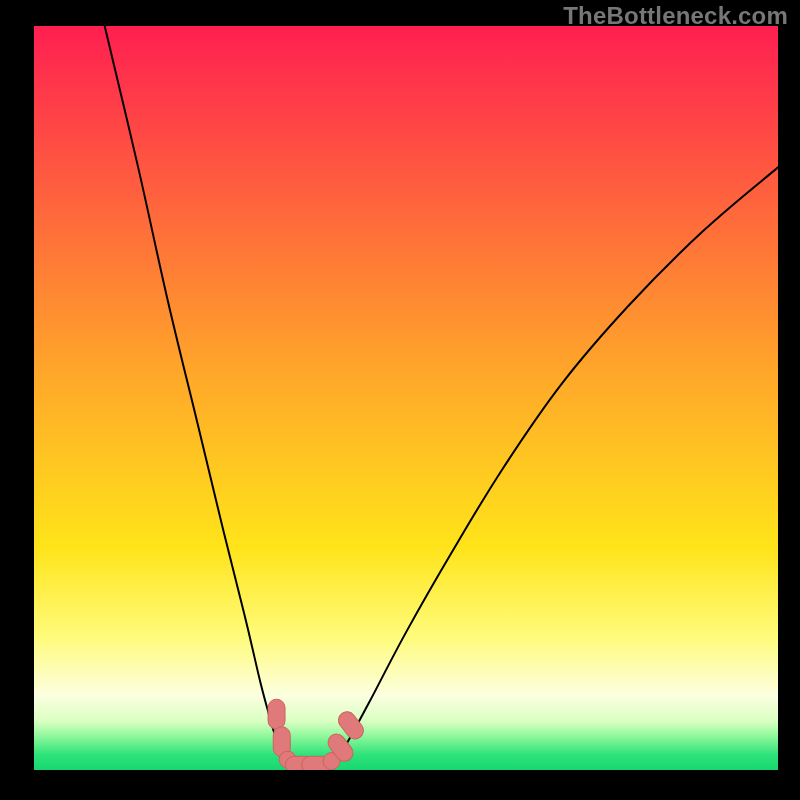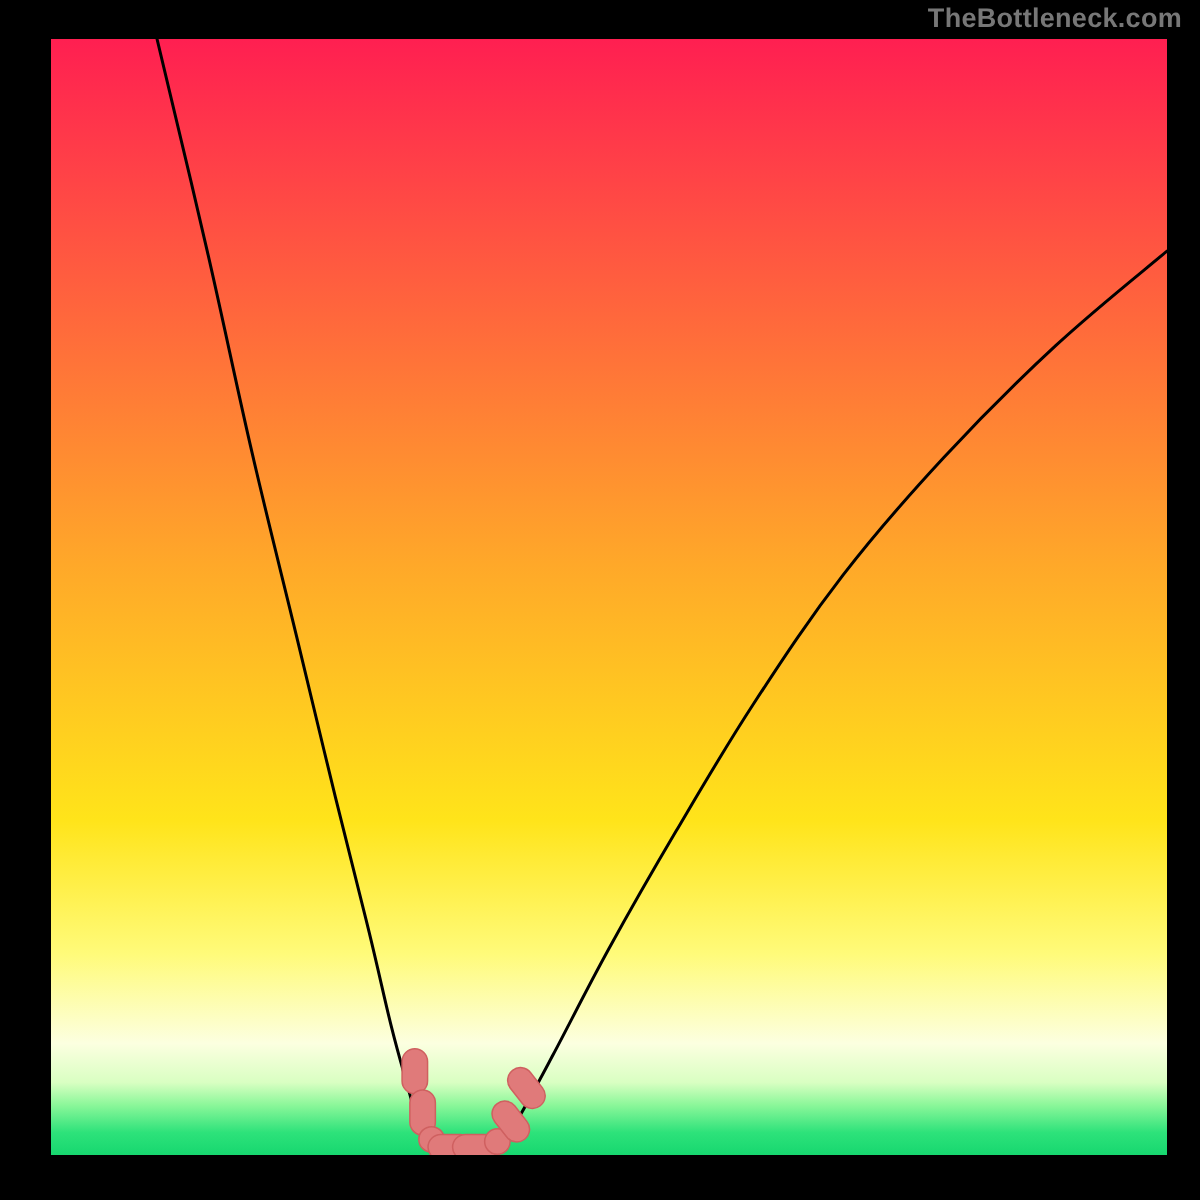--- a/index.html
+++ b/index.html
@@ -16,21 +16,21 @@
     top: 0;
     width: 800px;
     height: 800px;
     background: #000;
   }
   .watermark {
     position: absolute;
     top: 2px;
     right: 12px;
     font-family: Arial, Helvetica, sans-serif;
-    font-size: 18px;
+    font-size: 24px;
     font-weight: 600;
     color: #777;
     letter-spacing: 0.2px;
   }
   .plot {
     position: absolute;
     left: 34px;
     top: 26px;
     width: 744px;
     height: 744px;

